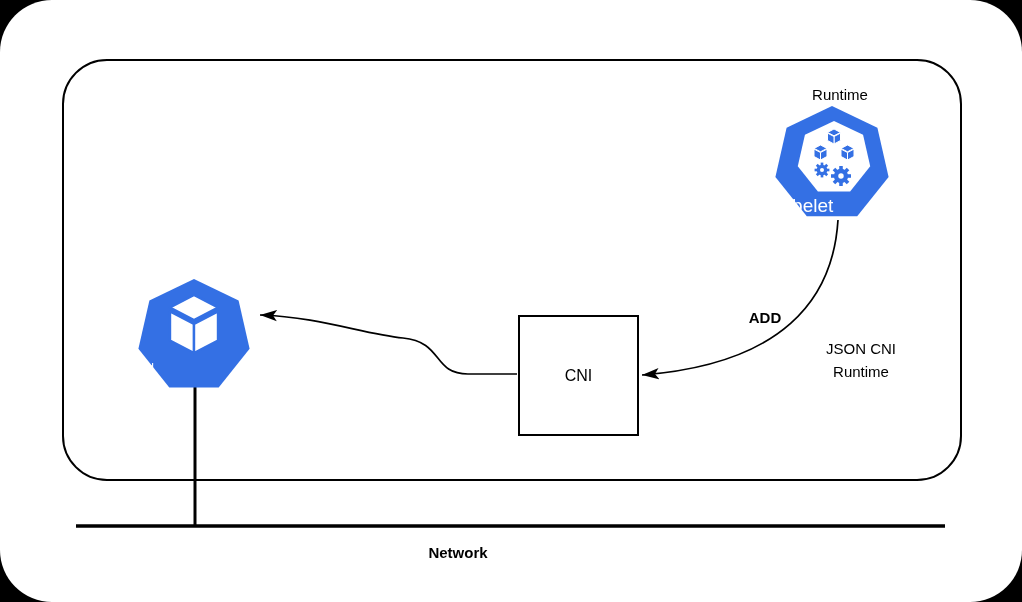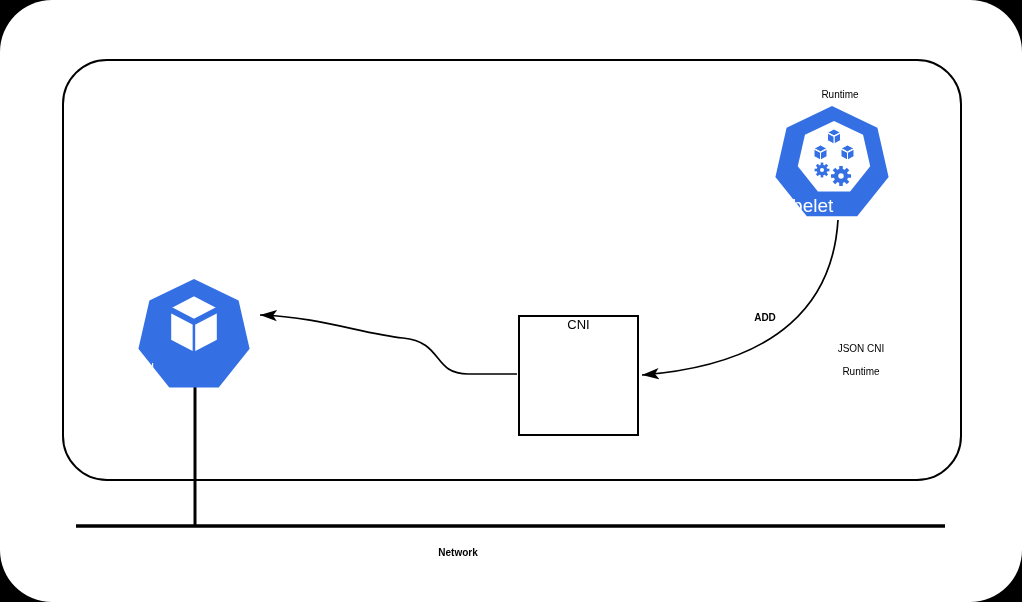--- a/index.html
+++ b/index.html
@@ -24,21 +24,21 @@
   svg.overlay {
     position: absolute; left: 0; top: 0;
     width: 1022px; height: 602px;
   }
   .icon-svg { position: absolute; }
   .kubelet-icon { left: 772px; top: 104px; width: 120px; height: 120px; }
   .pod-icon    { left: 134px; top: 276px; width: 120px; height: 120px; }
   .lbl {
     position: absolute;
     color: #000;
-    font-size: 10px;
+    font-size: 15px;
     text-align: center;
     white-space: pre-line;
     line-height: 23px;
   }
   .lbl.bold { font-weight: bold; }
   .node-caption {
     position: absolute;
     color: #fff;
     text-align: left;
   }
@@ -47,22 +47,22 @@
   .runtime-lbl { left: 770px; top: 83px;  width: 140px; }
   .plugin-lbl  { left: 512px; top: 279px; width: 120px; }
   .add-lbl     { left: 725px; top: 306px; width: 80px; }
   .config-lbl  { left: 800px; top: 337px; width: 122px; }
   .network-lbl { left: 398px; top: 541px; width: 120px; }
   .cni-box {
     position: absolute;
     left: 518px; top: 315px; width: 121px; height: 121px;
     border: 2px solid var(--stroke, #000);
     background: var(--surface, #ffffff);
-    display: flex; justify-content: center;
-    font-size: 13px; color: #000;
+    display: flex; align-items: center; justify-content: center;
+    font-size: 16px; color: #000;
   }
 </style>
 </head>
 <body>
 
 <div class="surface">
 
   <div class="frame"></div>
 
   <svg class="overlay" viewBox="0 0 1022 602" xmlns="http://www.w3.org/2000/svg">

